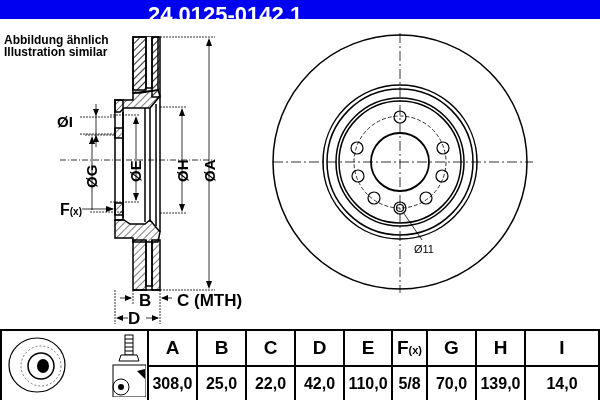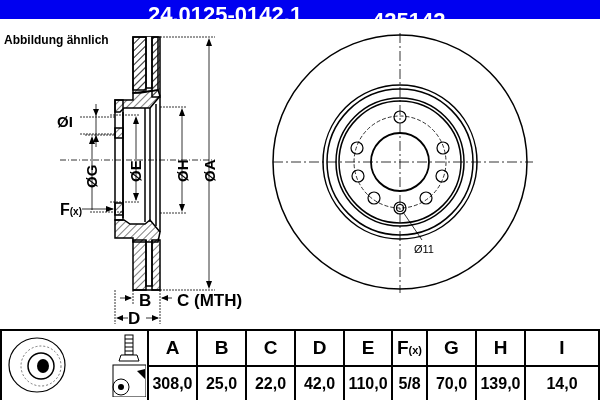--- a/index.html
+++ b/index.html
@@ -1,39 +1,40 @@
 <!DOCTYPE html>
 <html><head>
 <meta charset="utf-8">
 <style>
   html,body{margin:0;padding:0;background:#fff;}
   body{width:600px;height:400px;position:relative;overflow:hidden;font-family:"Liberation Sans","DejaVu Sans",sans-serif;}
   .header{position:absolute;left:0;top:0;width:600px;height:19px;background:#0000f0;color:#fff;}
   .header .part{position:absolute;left:148px;top:2px;font-size:22px;font-weight:bold;letter-spacing:0;}
-  .header .ref{position:absolute;left:372px;top:8px;font-size:22px;font-weight:bold;}
+  .header .ref{position:absolute;left:372px;top:14px;font-size:22px;font-weight:bold;}
   .note{position:absolute;left:4px;top:34px;font-size:12px;font-weight:bold;line-height:12px;color:#000;}
   svg.drawing{position:absolute;left:0;top:31px;}
   .tbl{position:absolute;left:0;top:329px;width:600px;height:69px;}
   .tbl table{border-collapse:collapse;width:598px;height:69px;table-layout:fixed;}
   .tbl td{border:2px solid #000;text-align:center;font-weight:bold;color:#000;padding:0;}
   .tbl td.hd{font-size:19px;height:32px;}
   .tbl td.val{font-size:16px;height:32px;}
   .tbl td.img{position:relative;}
   .fx small{font-size:11px;}
 </style>
 </head>
 <body>
 
 <div class="header">
   <span class="part">24.0125-0142.1</span>
   <span class="ref">425142</span>
 </div>
 
 <div class="note">
   <div>Abbildung ähnlich</div>
+  <div>Illustration similar</div>
 </div>
 
 <svg class="drawing" width="600" height="298" viewBox="0 31 600 298" xmlns="http://www.w3.org/2000/svg">
   <defs>
     <pattern id="hatch" width="5" height="5" patternUnits="userSpaceOnUse" patternTransform="rotate(45)">
       <line x1="0" y1="0" x2="0" y2="5" stroke="#000" stroke-width="1"></line>
     </pattern>
   </defs>
 
   <g stroke="#000" fill="none" stroke-width="1.5">

